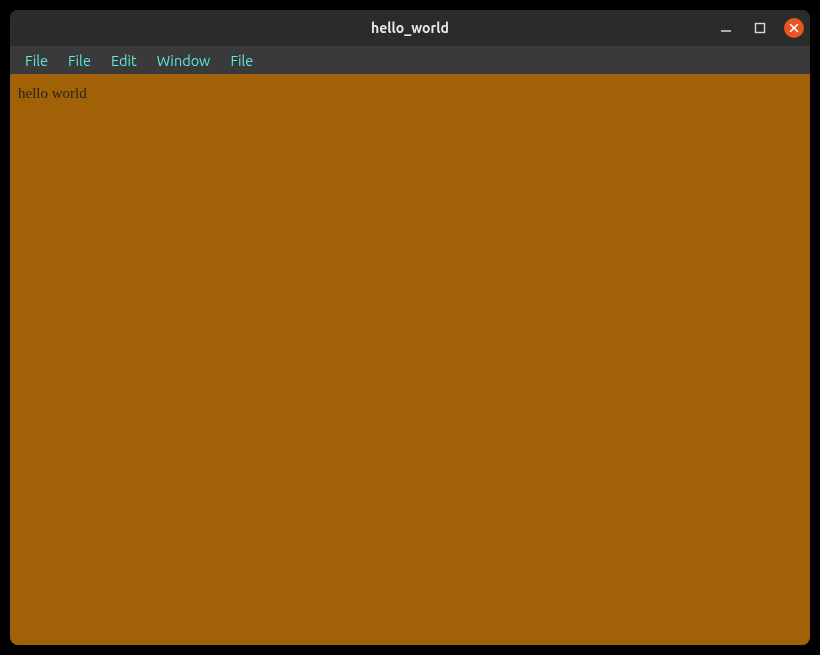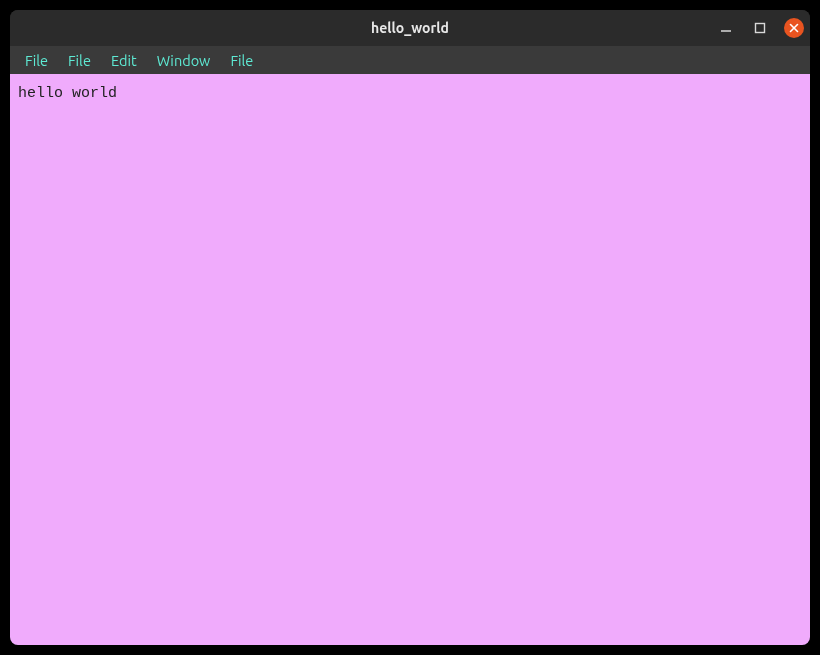--- a/index.html
+++ b/index.html
@@ -77,23 +77,23 @@
     }
     .menu-item {
       color: #5eead4;
       font-size: 14.5px;
       padding: 3px 9px;
       cursor: pointer;
       border-radius: 3px;
     }
     .content {
       flex: 1;
-      background: #f0abfc;
+      background: #a16207;
       padding: 10px 8px;
-      font-family: Liberation Mono, monospace;
+      font-family: Liberation Serif, serif;
       font-size: 15px;
       color: #222;
       line-height: 1.3;
     }
   </style>
 </head>
 <body>
 
 <div class="window">
 

